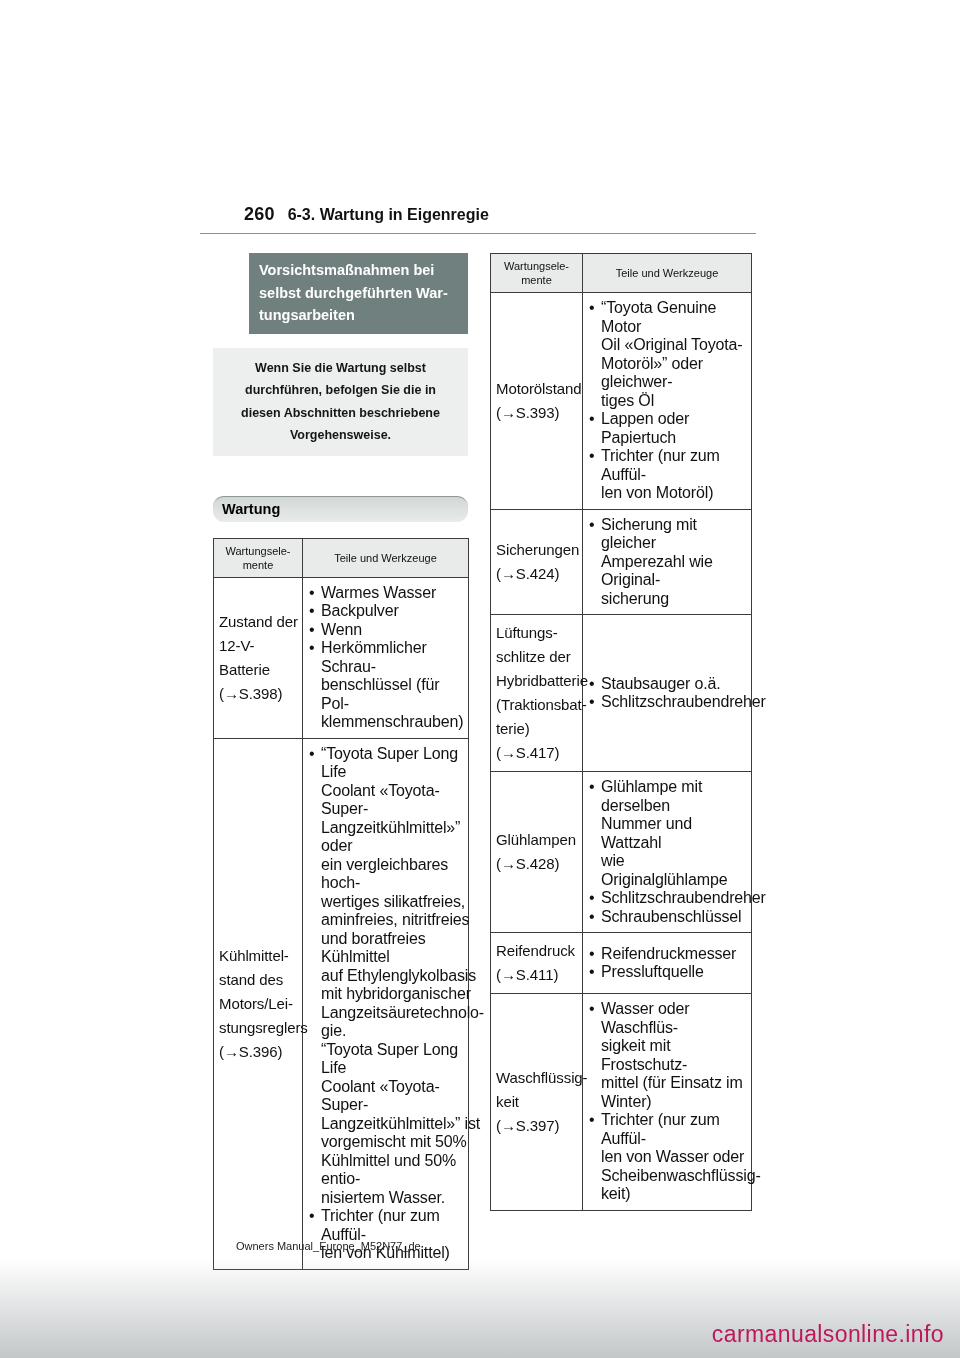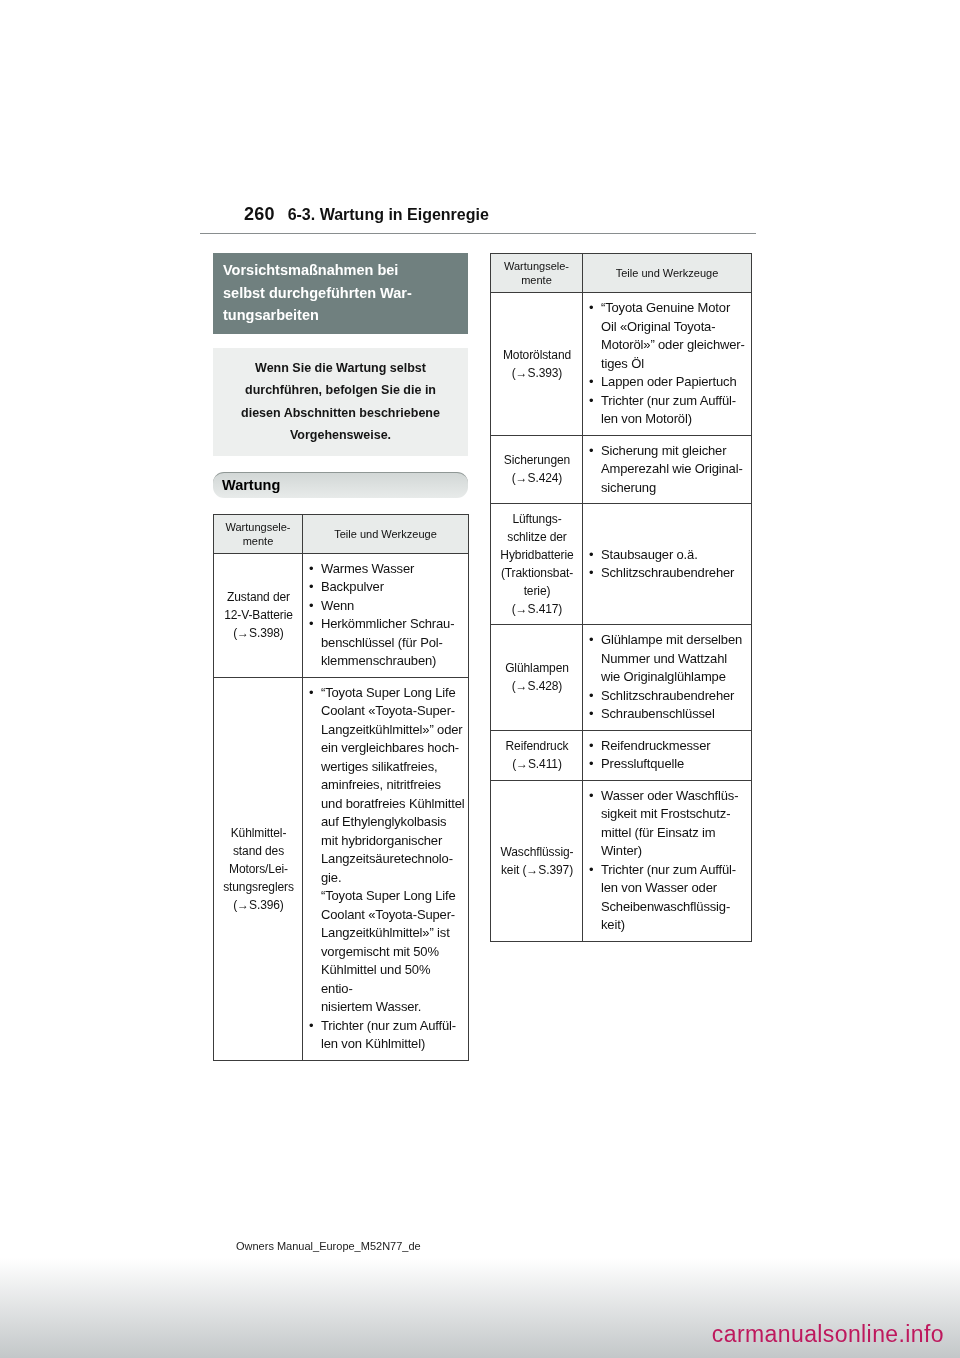--- a/index.html
+++ b/index.html
@@ -10,35 +10,35 @@
   .page-header { position:absolute; left:244px; top:204px; display:flex; align-items:baseline; }
   .page-number { font-size:18px; font-weight:bold; letter-spacing:.2px; }
   .section-title { font-size:16px; font-weight:bold; margin-left:13px; }
   .header-rule { position:absolute; left:200px; top:233px; width:556px; height:1px; background:#898e8f; }
 
   .col { position:absolute; top:253px; }
   .col-left  { left:213px; width:255px; }
   .col-right { left:490px; width:261px; }
 
   .caution-title { background:#70807f; color:#ffffff; font-weight:bold; font-size:14.5px;
-                   line-height:22.5px; padding:6px 10px 7px 10px; white-space:pre-line; }
+                   line-height:22.5px; padding:6px 10px 7px 10px; white-space:pre-line;margin-left:36px; }
   .caution-body  { margin-top:14px; background:#edefee; font-weight:bold; font-size:12.5px;
                    line-height:22.5px; padding:9px 10px; white-space:pre-line; color:#151515;text-align:center; }
 
-  .section-bar { margin-top:16px; background:linear-gradient(#d2d7d6,#e8ebea);
+  .section-bar { margin-top:40px; background:linear-gradient(#d2d7d6,#e8ebea);
                  border-top:1px solid #8f9795; font-weight:bold; font-size:14.5px;
                  padding:4px 0 5px 9px; color:#000;border-radius:11px; }
 
   .mtable { margin-top:16px; border-collapse:collapse; width:100%; table-layout:fixed; }
   .mtable th, .mtable td { border:1px solid #3c3c3c; font-weight:normal; }
   .mtable th { background:#e8ebea; font-size:11px; text-align:center; vertical-align:middle;
                padding:5px 2px; line-height:14px; white-space:pre-line; }
-  td.item  { font-size:12px; line-height:18px; padding:6px 4px 6px 5px; vertical-align:middle;
-             white-space:pre-line; letter-spacing:-.1px;text-align:center; }
-  td.tools { font-size:13px; line-height:18.5px; padding:6px 3px 6px 6px; vertical-align:middle;
+  td.item  { font-size:15px; line-height:24px; padding:6px 4px 6px 5px; vertical-align:middle;
+             white-space:pre-line; letter-spacing:-.1px; }
+  td.tools { font-size:16px; line-height:18.5px; padding:6px 3px 6px 6px; vertical-align:middle;
              letter-spacing:-.15px; }
   .bullet { display:flex; }
   .bullet::before { content:"•"; flex:0 0 12px; }
   .btxt { white-space:pre-line; flex:1; }
   td.dash-cell { text-align:center; font-size:12px; vertical-align:middle; }
 
   .footer-text { position:absolute; left:236px; top:1240px; font-size:11px; color:#222; }
 
   .bottom-fade { position:absolute; left:0; bottom:0; width:960px; height:100px;
                  background:linear-gradient(to bottom, rgba(197,201,203,0) 0%, rgba(180,185,187,.8) 100%); }

